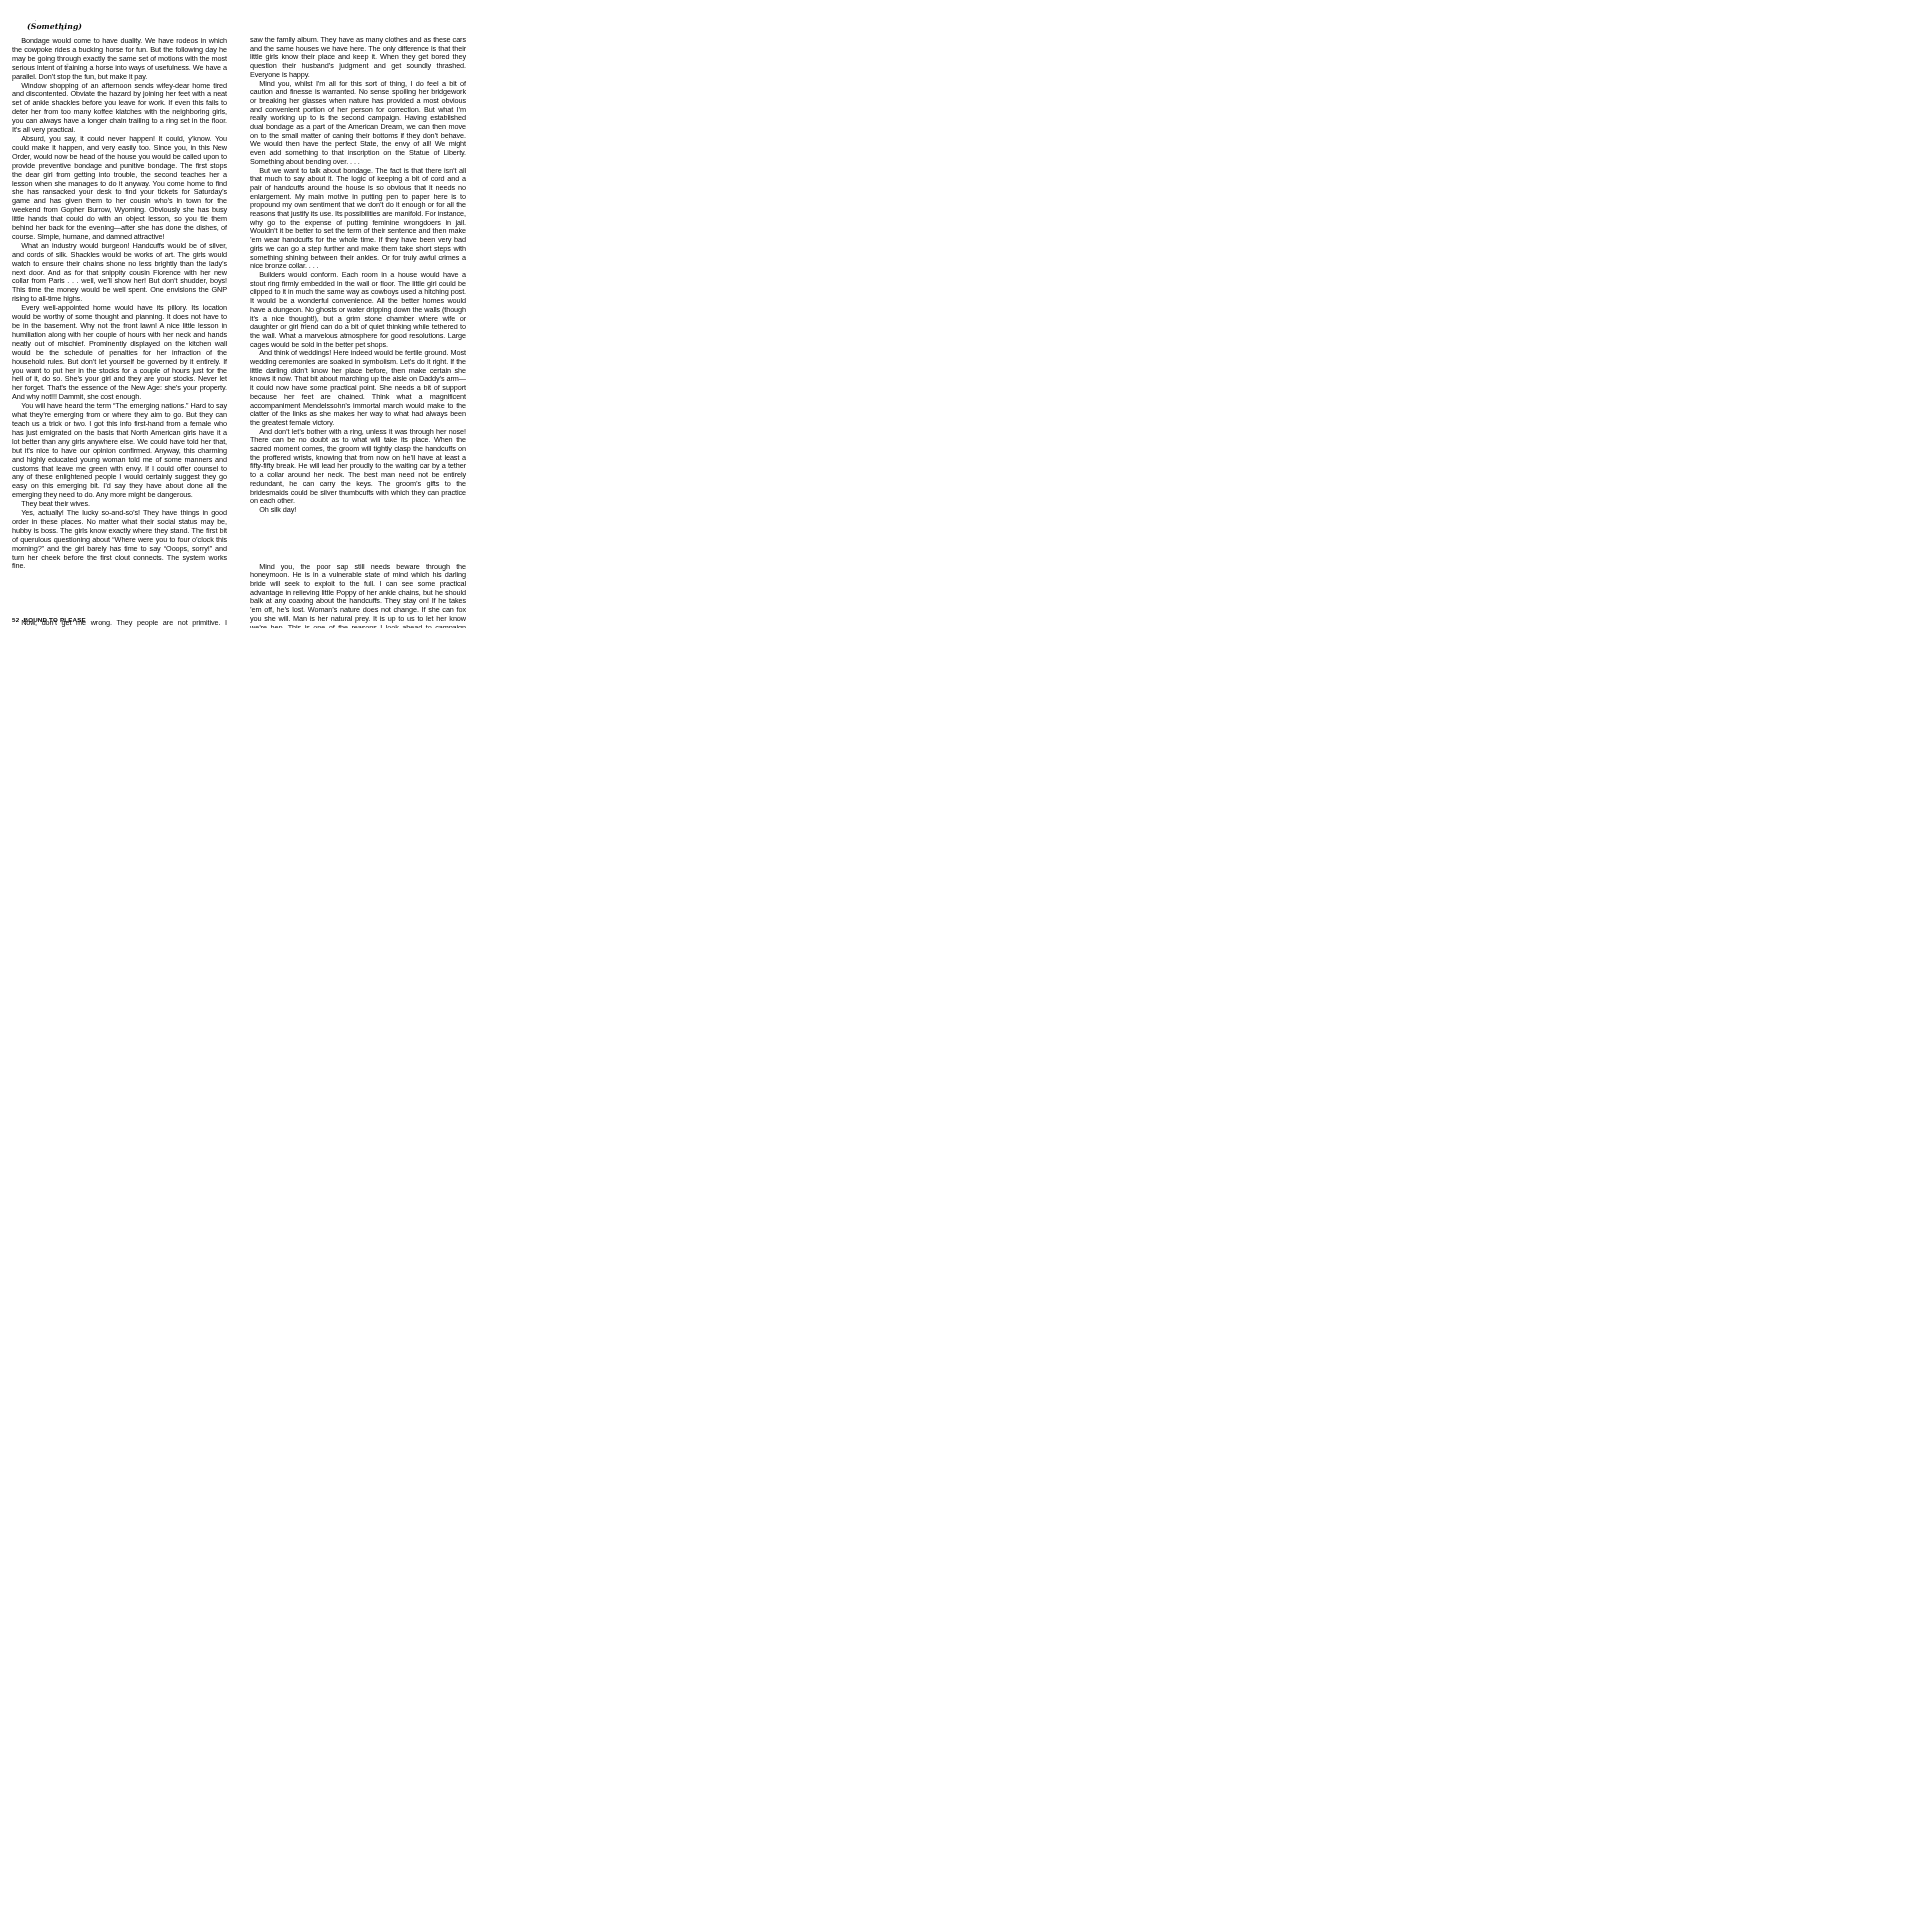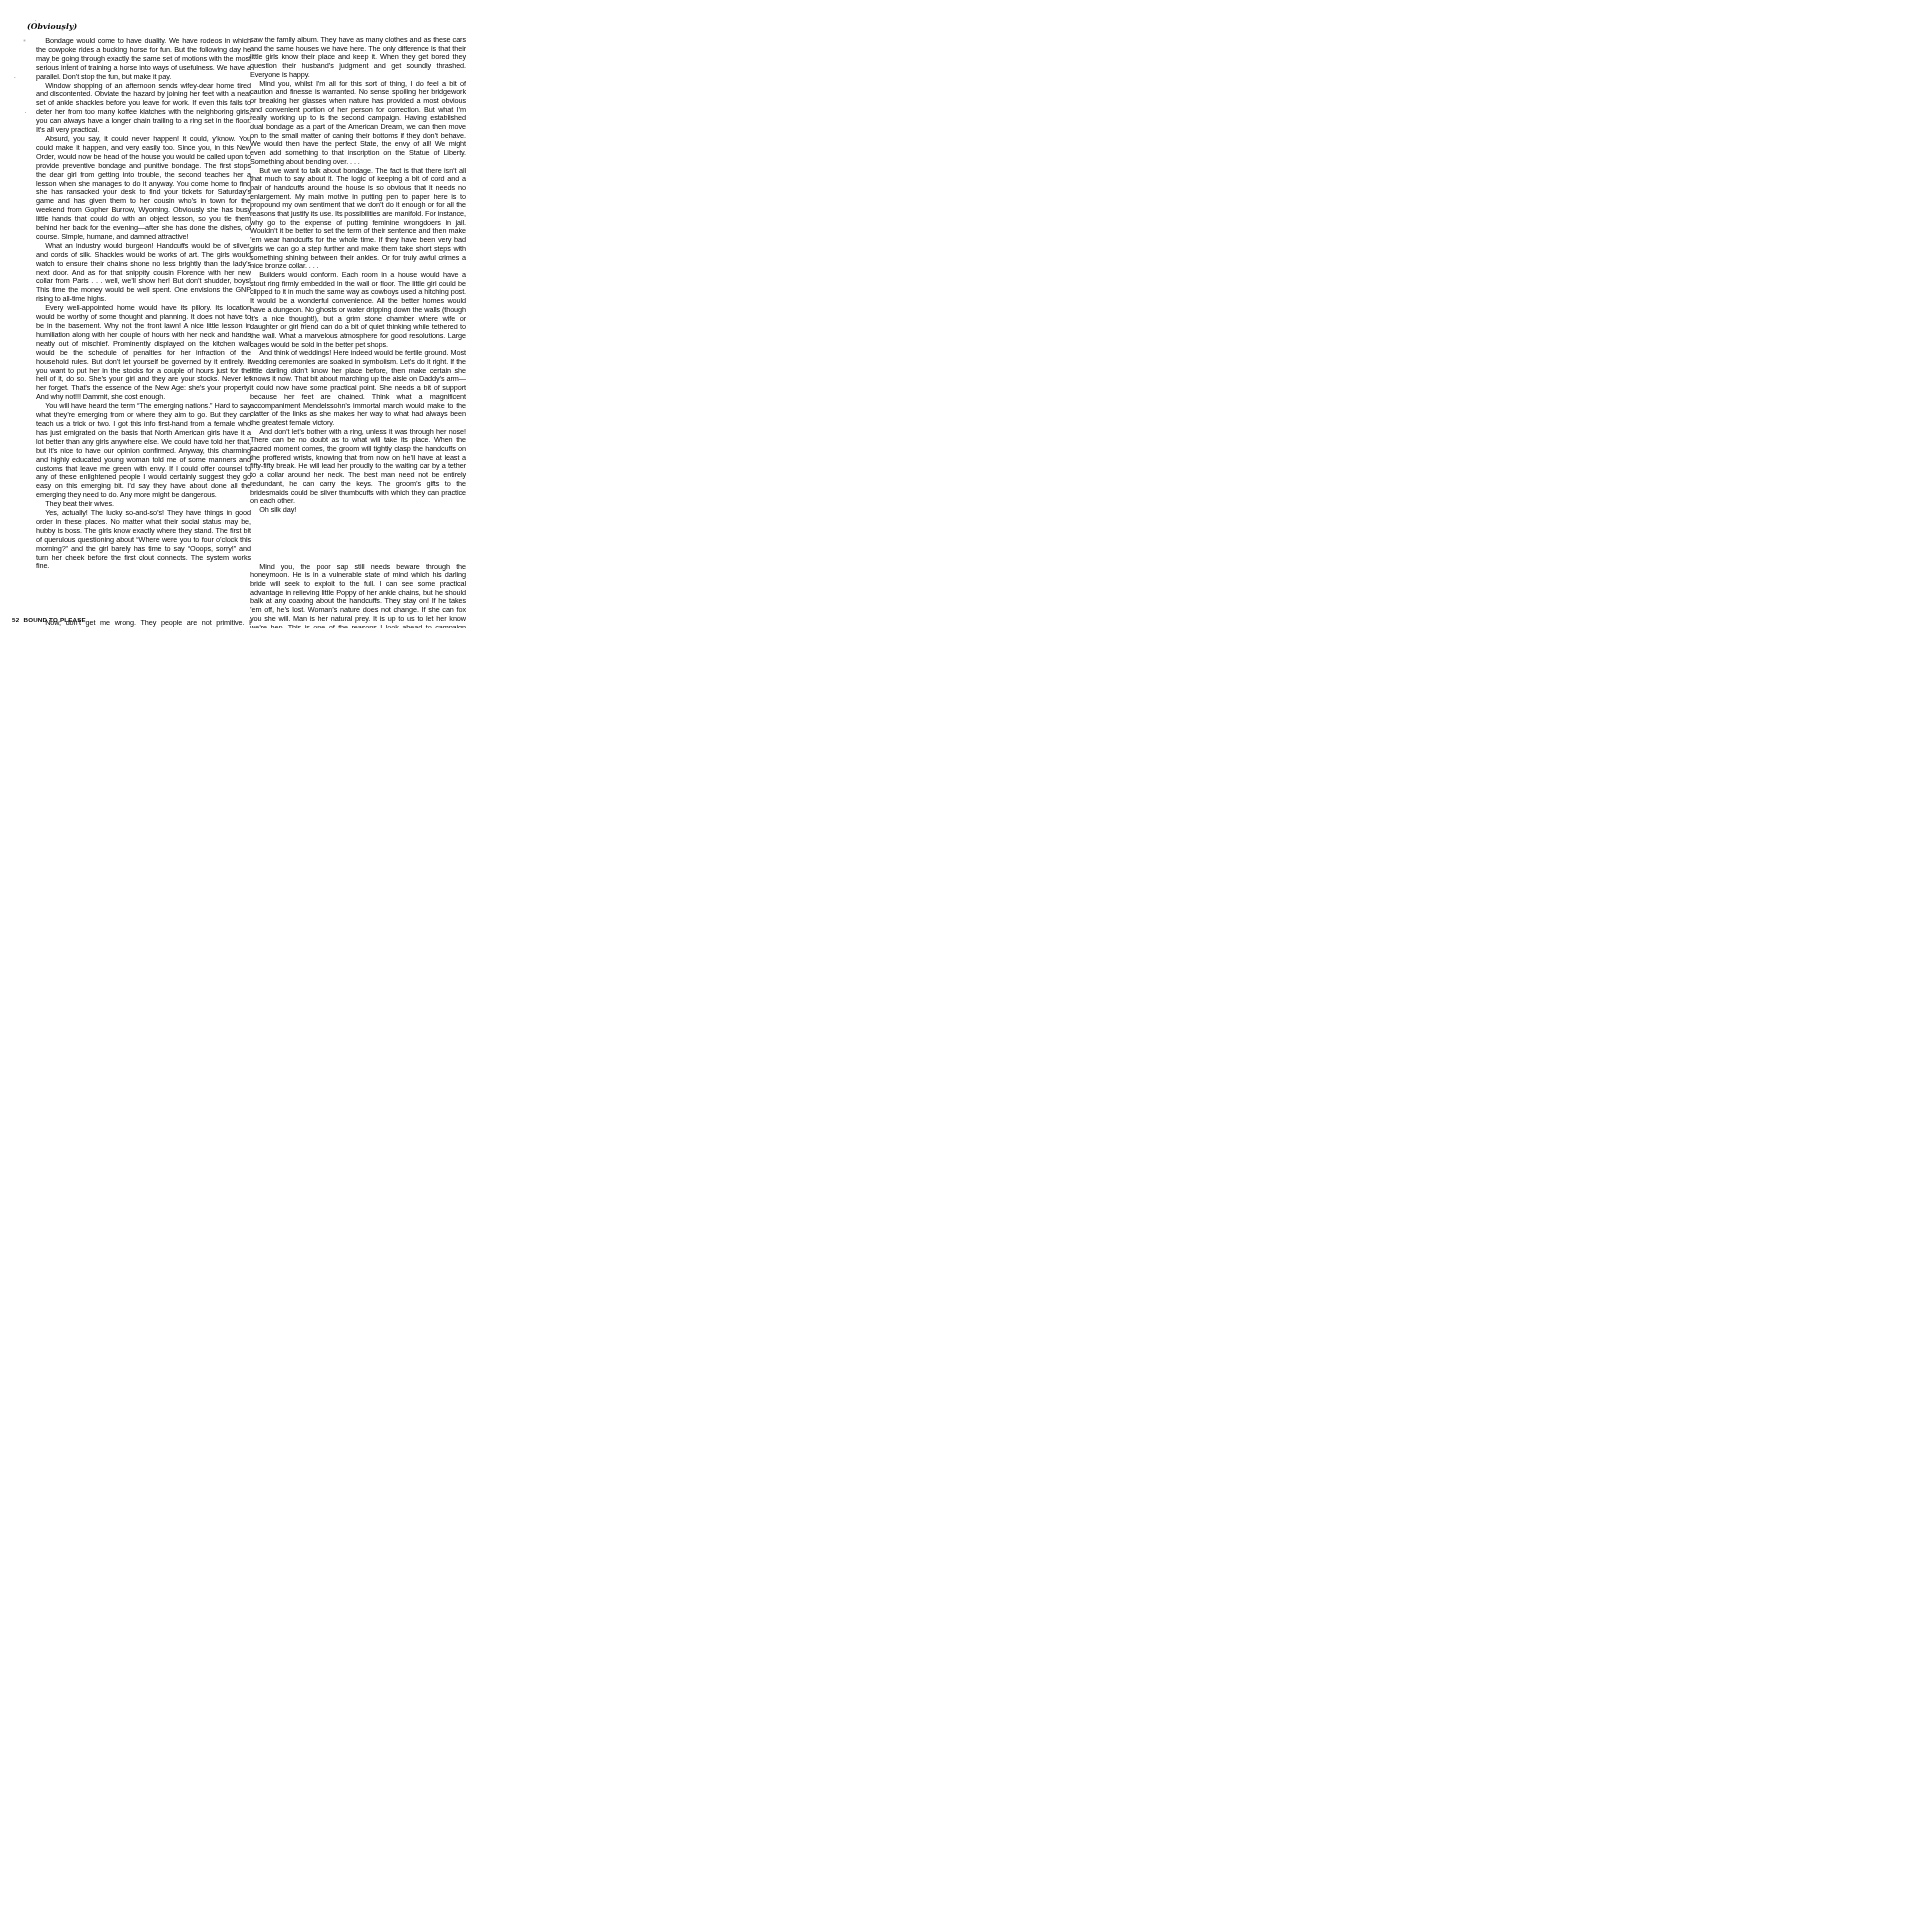--- a/index.html
+++ b/index.html
@@ -41,21 +41,21 @@
     font-style: italic;
     font-weight: 700;
     font-size: 7.7px;
     letter-spacing: 0.1px;
   }
   .col {
     position: absolute;
     text-align: justify;
   }
   .col-left {
-    left: 36px;
+    left: 12px;
     top: 37px;
     width: 215px;
   }
   .col-right {
     left: 250px;
     top: 36px;
     width: 216px;
   }
   .body-p {
     margin: 0;
@@ -85,21 +85,21 @@
     letter-spacing: 0.2px;
   }
 </style>
 </head>
 <body>
 
 <div class="page">
 
   <div class="speckles"></div>
 
-  <div class="continued">(Obviously)</div>
+  <div class="continued">(Something)</div>
 
   <div class="col col-left">
     <p class="body-p">Bondage would come to have duality. We have rodeos in which the cowpoke rides a bucking horse for fun. But the following day he may be going through exactly the same set of motions with the most serious intent of training a horse into ways of usefulness. We have a parallel. Don’t stop the fun, but make it pay.</p>
     <p class="body-p">Window shopping of an afternoon sends wifey-dear home tired and discontented. Obviate the hazard by joining her feet with a neat set of ankle shackles before you leave for work. If even this fails to deter her from too many koffee klatches with the neighboring girls, you can always have a longer chain trailing to a ring set in the floor. It’s all very practical.</p>
     <p class="body-p">Absurd, you say, it could never happen! It could, y’know. You could make it happen, and very easily too. Since you, in this New Order, would now be head of the house you would be called upon to provide preventive bondage and punitive bondage. The first stops the dear girl from getting into trouble, the second teaches her a lesson when she manages to do it anyway. You come home to find she has ransacked your desk to find your tickets for Saturday’s game and has given them to her cousin who’s in town for the weekend from Gopher Burrow, Wyoming. Obviously she has busy little hands that could do with an object lesson, so you tie them behind her back for the evening—after she has done the dishes, of course. Simple, humane, and damned attractive!</p>
     <p class="body-p">What an industry would burgeon! Handcuffs would be of silver, and cords of silk. Shackles would be works of art. The girls would watch to ensure their chains shone no less brightly than the lady’s next door. And as for that snippity cousin Florence with her new collar from Paris . . . well, we’ll show her! But don’t shudder, boys! This time the money would be well spent. One envisions the GNP rising to all-time highs.</p>
     <p class="body-p">Every well-appointed home would have its pillory. Its location would be worthy of some thought and planning. It does not have to be in the basement. Why not the front lawn! A nice little lesson in humiliation along with her couple of hours with her neck and hands neatly out of mischief. Prominently displayed on the kitchen wall would be the schedule of penalties for her infraction of the household rules. But don’t let yourself be governed by it entirely. If you want to put her in the stocks for a couple of hours just for the hell of it, do so. She’s your girl and they are your stocks. Never let her forget. That’s the essence of the New Age: she’s your property. And why not!!! Dammit, she cost enough.</p>
     <p class="body-p">You will have heard the term “The emerging nations.” Hard to say what they’re emerging from or where they aim to go. But they can teach us a trick or two. I got this info first-hand from a female who has just emigrated on the basis that North American girls have it a lot better than any girls anywhere else. We could have told her that, but it’s nice to have our opinion confirmed. Anyway, this charming and highly educated young woman told me of some manners and customs that leave me green with envy. If I could offer counsel to any of these enlightened people I would certainly suggest they go easy on this emerging bit. I’d say they have about done all the emerging they need to do. Any more might be dangerous.</p>
     <p class="body-p">They beat their wives.</p>
     <p class="body-p">Yes, actually! The lucky so-and-so’s! They have things in good order in these places. No matter what their social status may be, hubby is boss. The girls know exactly where they stand. The first bit of querulous questioning about “Where were you to four o’clock this morning?” and the girl barely has time to say “Ooops, sorry!” and turn her cheek before the first clout connects. The system works fine.</p>

